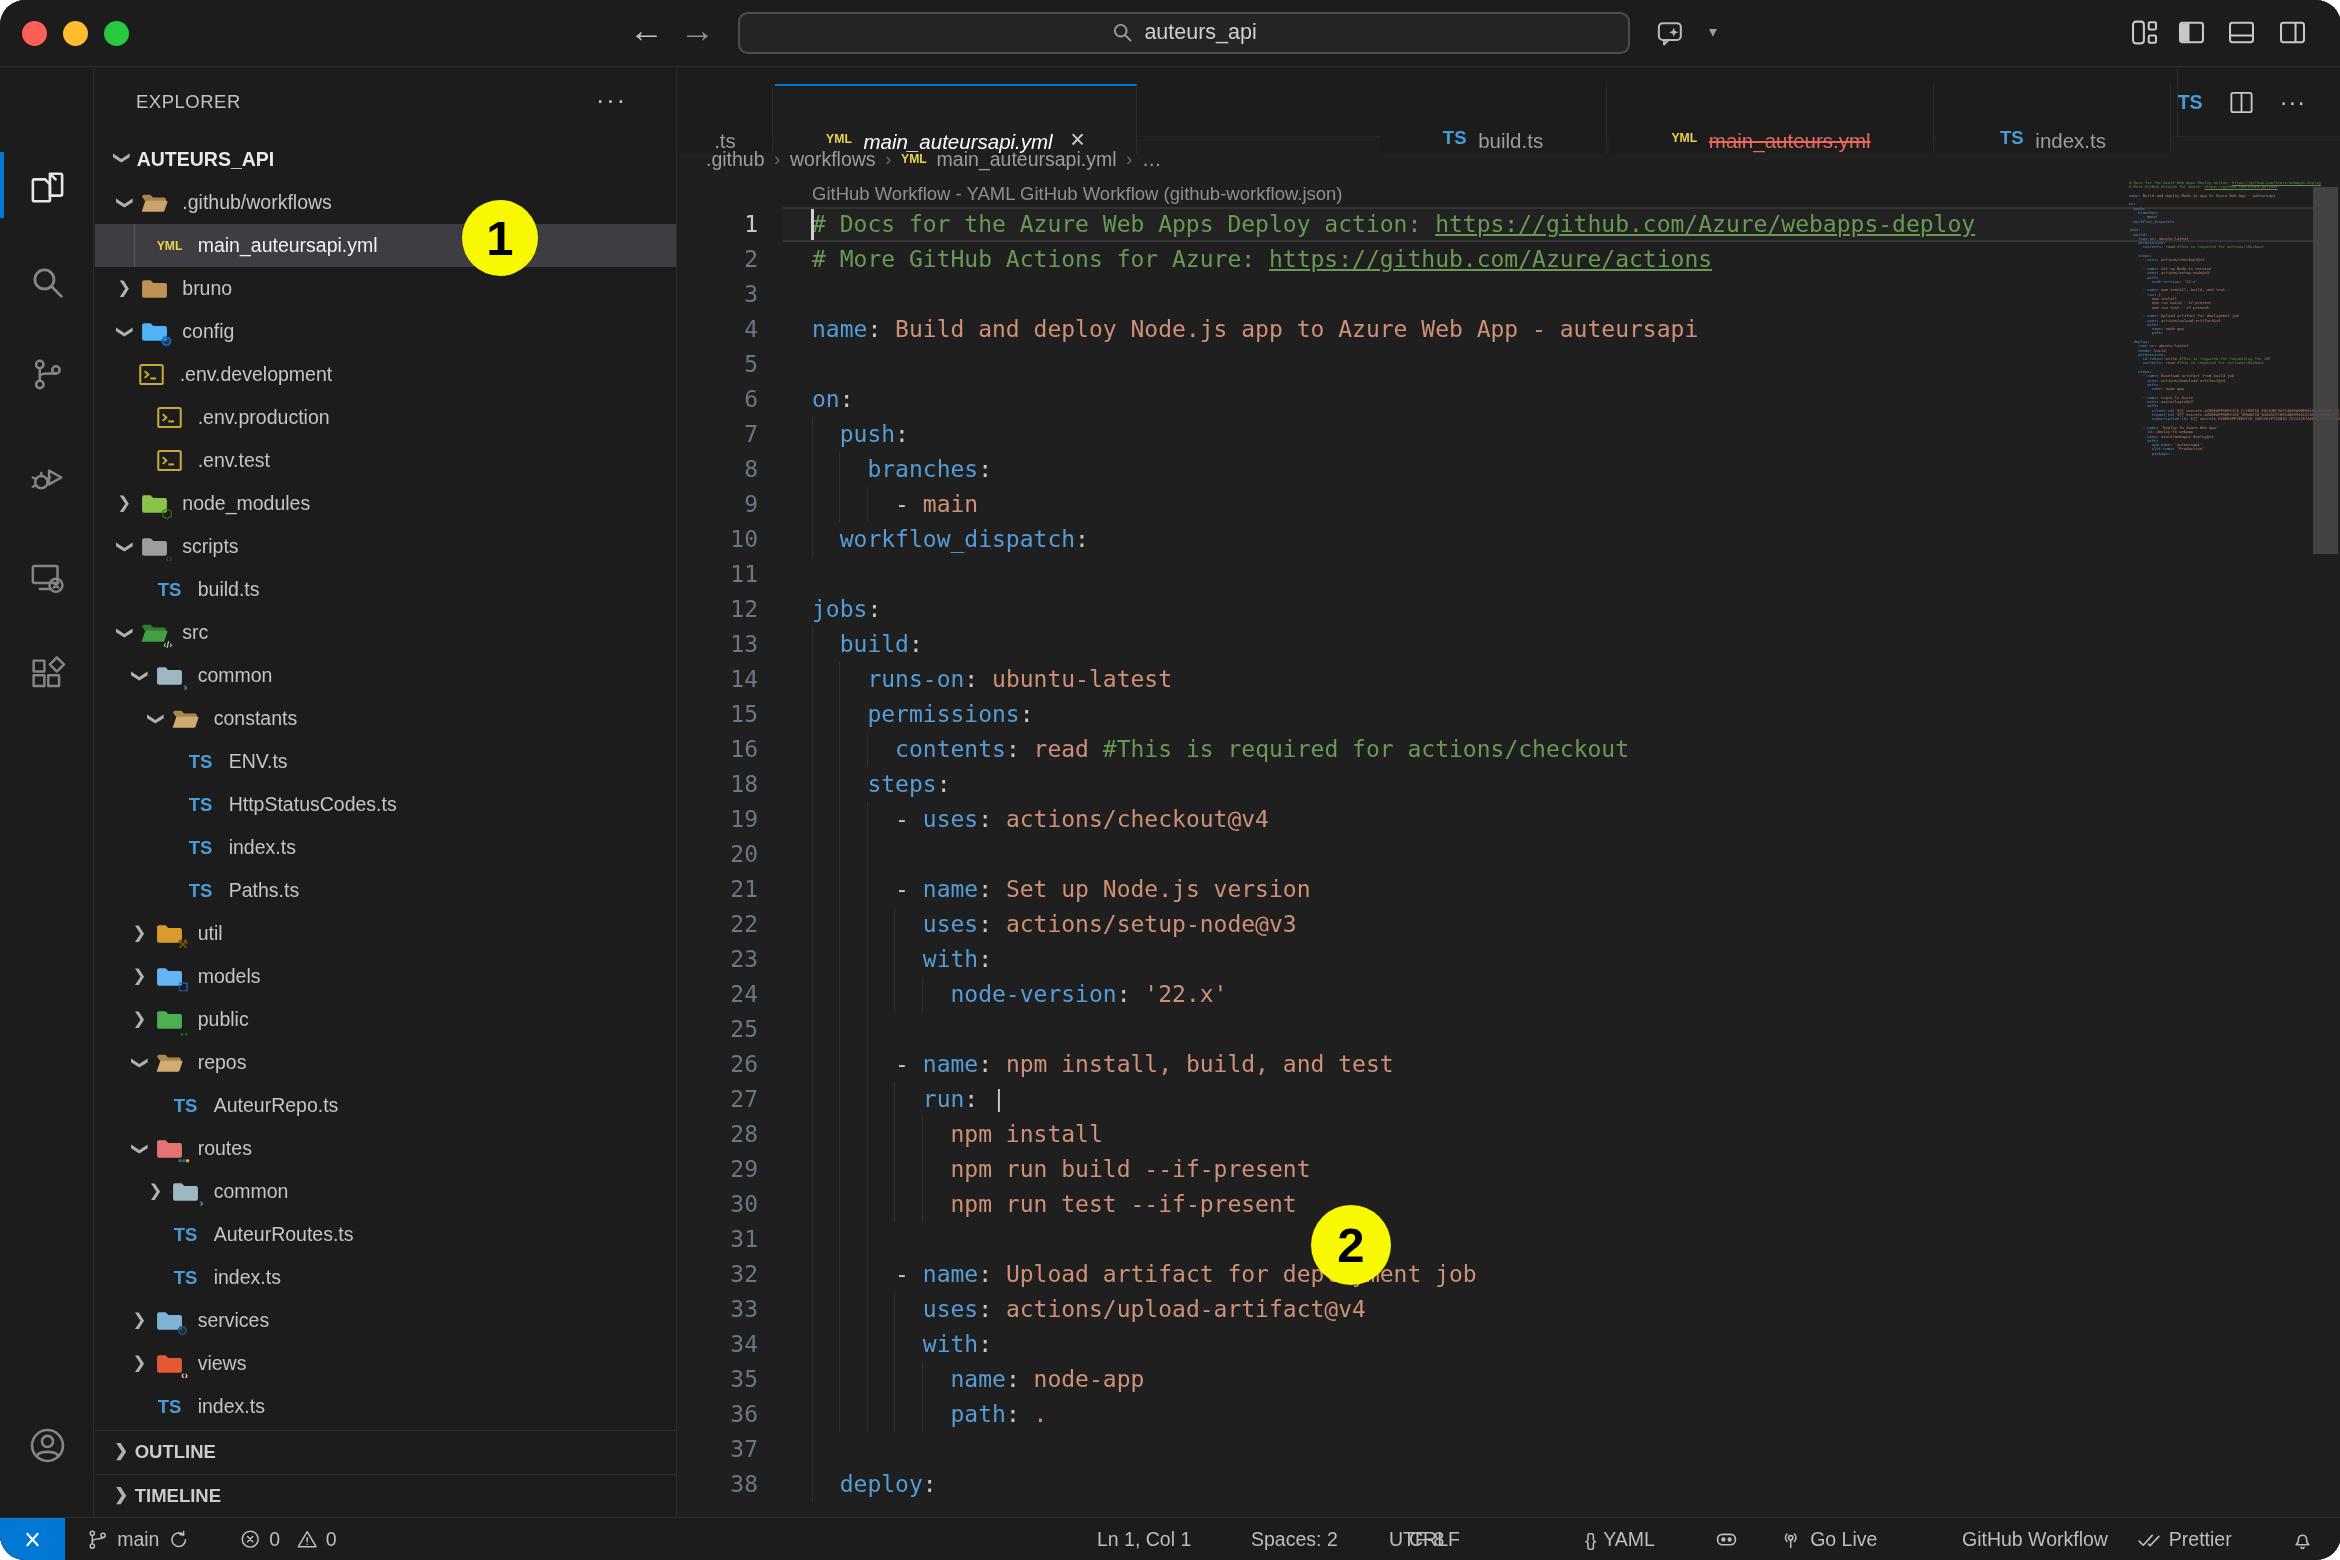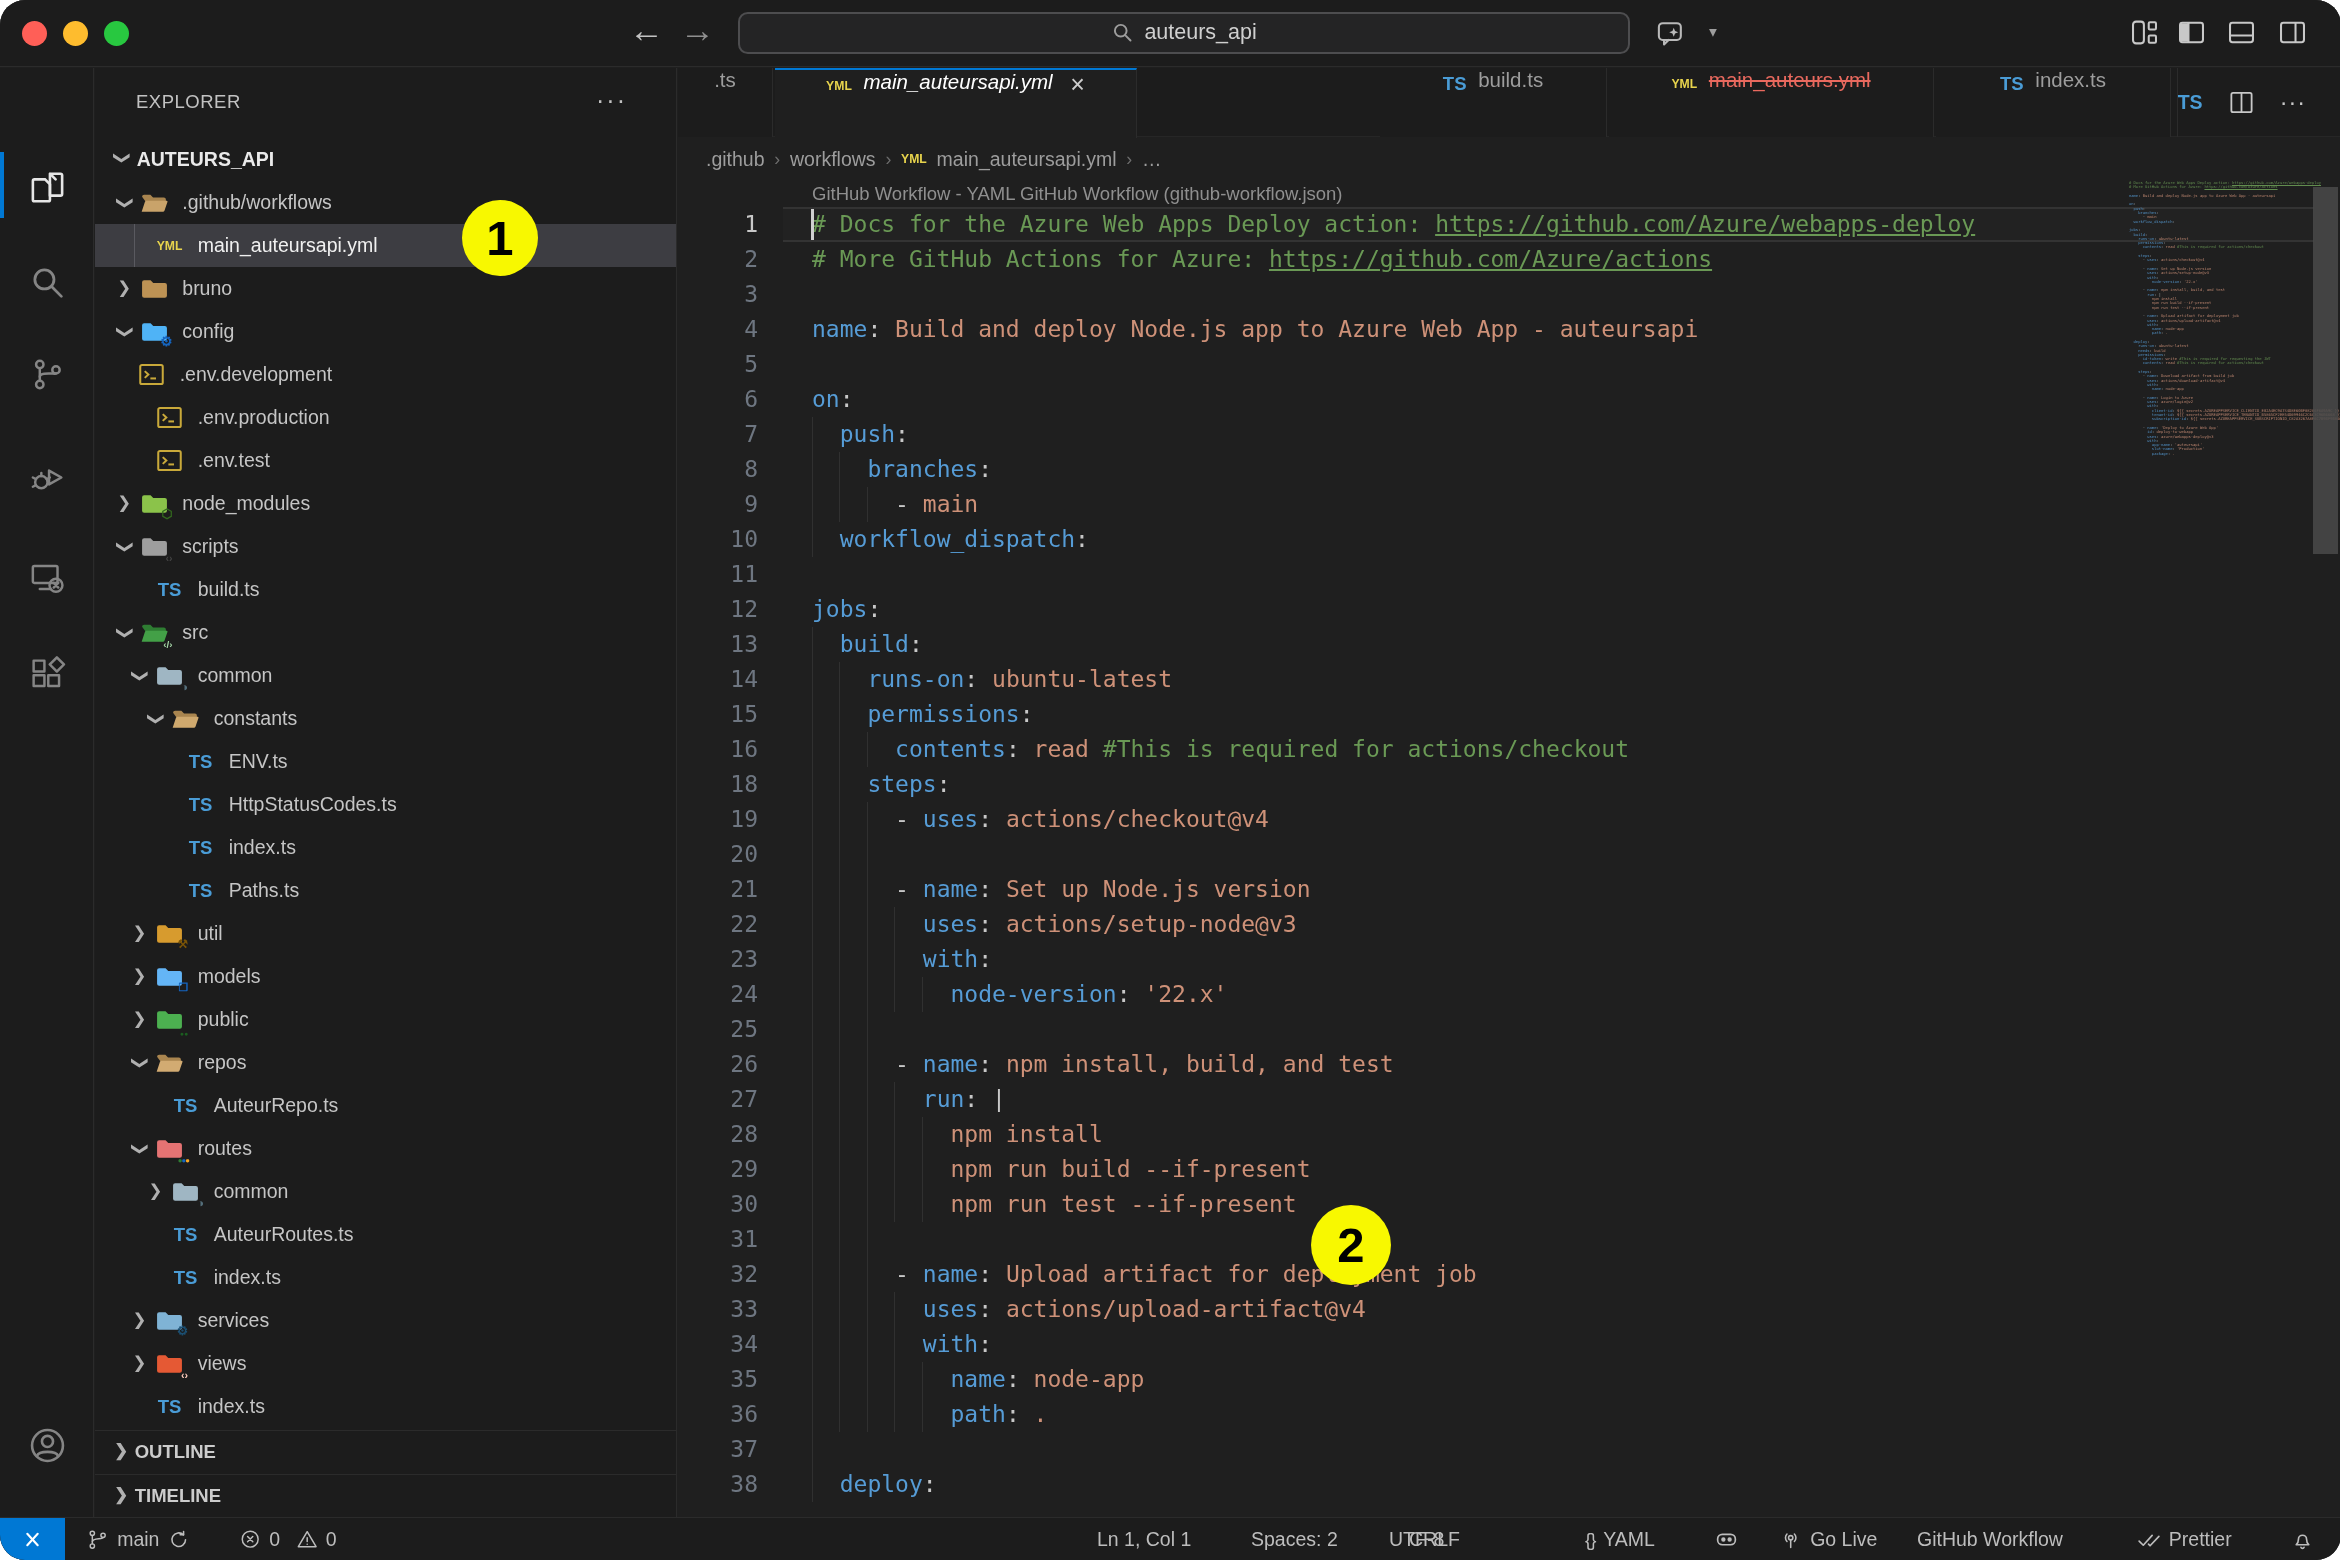--- a/index.html
+++ b/index.html
@@ -31,21 +31,21 @@
   .ticon{width:33px;flex:0 0 33px;height:31px;position:relative;display:flex;align-items:center;justify-content:center;margin-right:11.7px;}
   .tguide{position:absolute;left:39px;top:43px;width:1px;height:43px;background:#5a5a60;}
   .sb-section{position:absolute;left:0;width:100%;height:43px;border-top:1px solid #2b2b2b;display:flex;align-items:center;font-size:18.5px;font-weight:700;color:#cccccc;}
   .sb-section .chev{margin-left:12.7px;}
   
   .fi-ts{color:#4a9cd6;font-weight:700;font-size:18.5px;font-style:normal;}
   .fi-yml{color:#e8d44d;font-weight:700;font-size:12.2px;letter-spacing:0;}
   
   .editor{position:absolute;left:678px;top:68px;width:1663px;height:1449px;background:#1f1f1f;}
   .tabbar{position:absolute;left:0;top:0;width:100%;height:69px;background:#1c1c1c;border-bottom:1px solid #262626;}
-  .tab{position:absolute;top:0;height:69px;border-right:1px solid #2b2b2b;display:flex;align-items:flex-start;justify-content:center;gap:11.7px;font-size:20.5px;color:#9d9d9d;background:#1c1c1c;}
+  .tab{position:absolute;top:16px;height:69px;border-right:1px solid #2b2b2b;display:flex;align-items:flex-end;justify-content:center;gap:11.7px;font-size:20.5px;color:#9d9d9d;background:#1c1c1c;}
   .tab.active{background:#1f1f1f;height:70px;color:#ffffff;border-top:2.9px solid #0078d4;border-right:1px solid #2b2b2b;}
   .tab.active .tab-label{font-style:italic;}
   .tab .close{color:#cccccc;font-size:25px;margin-left:5.9px;}
   .tab-label.deleted{color:#e9695e;text-decoration:line-through;}
   .tab-actions{position:absolute;right:0;top:0;height:69px;display:flex;align-items:center;gap:25px;padding-right:35px;border-left:1px solid #2b2b2b;}
   .breadcrumb{position:absolute;left:0;top:69px;width:100%;height:44px;display:flex;align-items:center;color:#9d9d9d;font-size:19.5px;padding-left:28px;gap:9.8px;}
   .breadcrumb .sep{color:#6d6d6d;font-size:17.6px;}
   
   .codewrap{position:absolute;left:0;top:113px;width:1663px;height:1336px;overflow:hidden;}
   .schema-note{height:26px;line-height:26px;padding-left:134px;color:#8f8f8f;font-size:18.5px;}
@@ -648,21 +648,21 @@
         <div class="sb-item" style="left: 1779px;">
           <span>
             <svg width="23.4" height="23.4" viewBox="0 0 24 24" fill="none" stroke="#bdbdbd" stroke-width="1.6" stroke-linecap="round" stroke-linejoin="round">
               <circle cx="12" cy="10" r="2.2"></circle>
               <path d="M8.2 13.8a5.4 5.4 0 0 1 0-7.6M15.8 6.2a5.4 5.4 0 0 1 0 7.6"></path>
               <path d="M12 12.5V20"></path>
             </svg>
           </span>
           <span>Go Live</span>
         </div>
-        <div class="sb-item" style="left: 1917px;">
+        <div class="sb-item" style="left: 1962px;">
           <span>GitHub Workflow</span>
         </div>
         <div class="sb-item" style="left: 2136px;">
           <span>
             <svg width="25" height="25" viewBox="0 0 24 24" fill="none" stroke="#bdbdbd" stroke-width="1.6" stroke-linecap="round" stroke-linejoin="round">
               <path d="M3 13.5l4 4L15.5 8"></path>
               <path d="M12 16.5l1.5 1.5L22 9"></path>
             </svg>
           </span>
           <span>Prettier</span>

